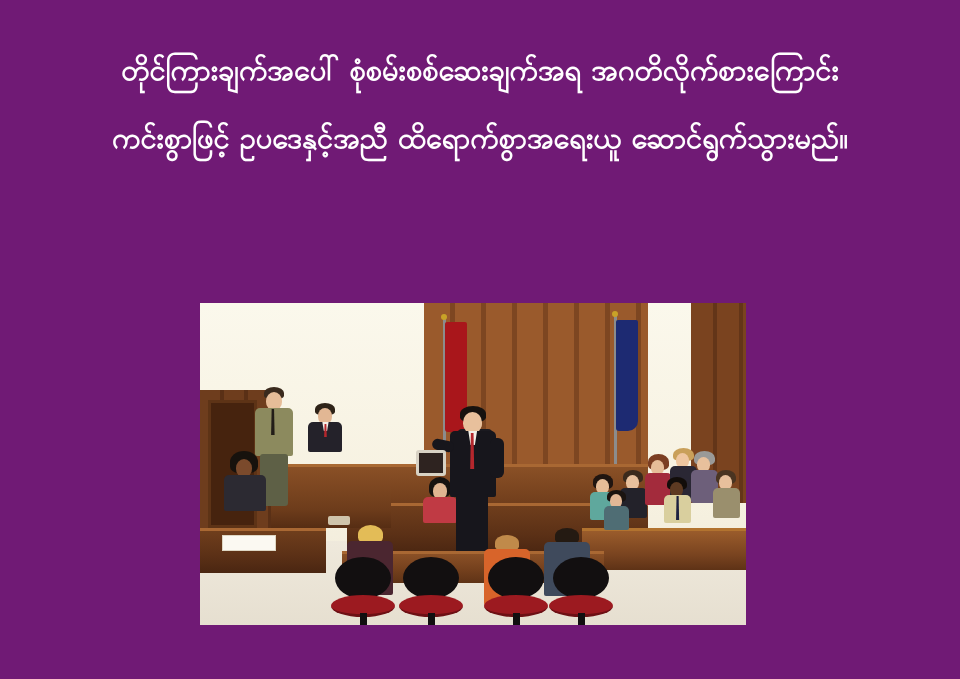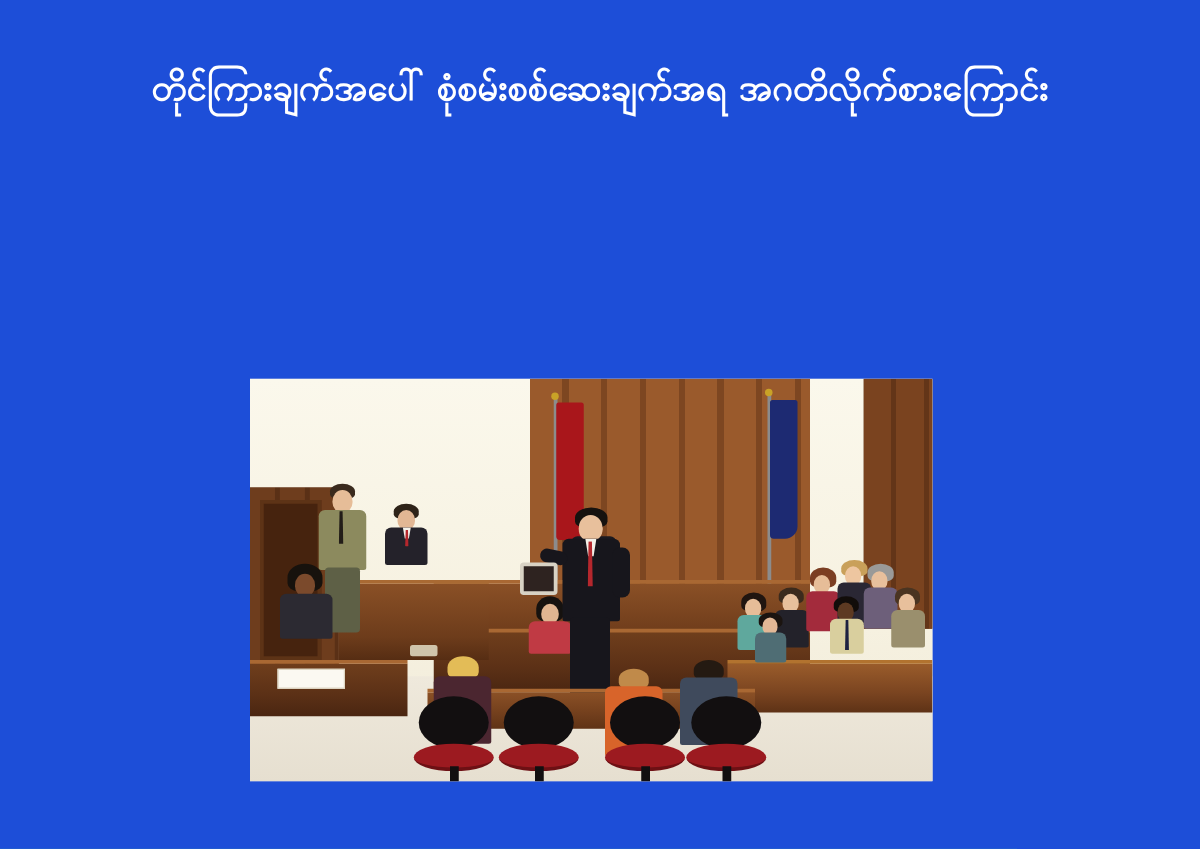--- a/index.html
+++ b/index.html
@@ -226,24 +226,25 @@
   .briefcase {
     position: absolute;
     background: #2e2320;
     border: 3px solid #d8d2c4;
     border-radius: 3px;
   }
 </style>
 </head>
 <body style="background: rgb(43, 119, 191);">
 
-<div id="slide" style="background: #1d4ed8;">
+<div id="slide" style="background: #701a75;">
 
   <div class="headline">
     <span class="headline-line l1" style="color: rgb(255, 255, 255);">တိုင်ကြားချက်အပေါ် စုံစမ်းစစ်ဆေးချက်အရ အဂတိလိုက်စားကြောင်း</span>
+    <span class="headline-line l3" style="color: rgb(255, 255, 255);">ကင်းစွာဖြင့် ဥပဒေနှင့်အညီ ထိရောက်စွာအရေးယူ ဆောင်ရွက်သွားမည်။</span>
   </div>
 
   <div id="photo-frame">
     <div class="photo-stage">
 
       <div class="wall"></div>
       <div class="back-panel"></div>
       <div class="side-panel-left"></div>
       <div class="side-panel-right"></div>
       <div class="doorway"></div>

